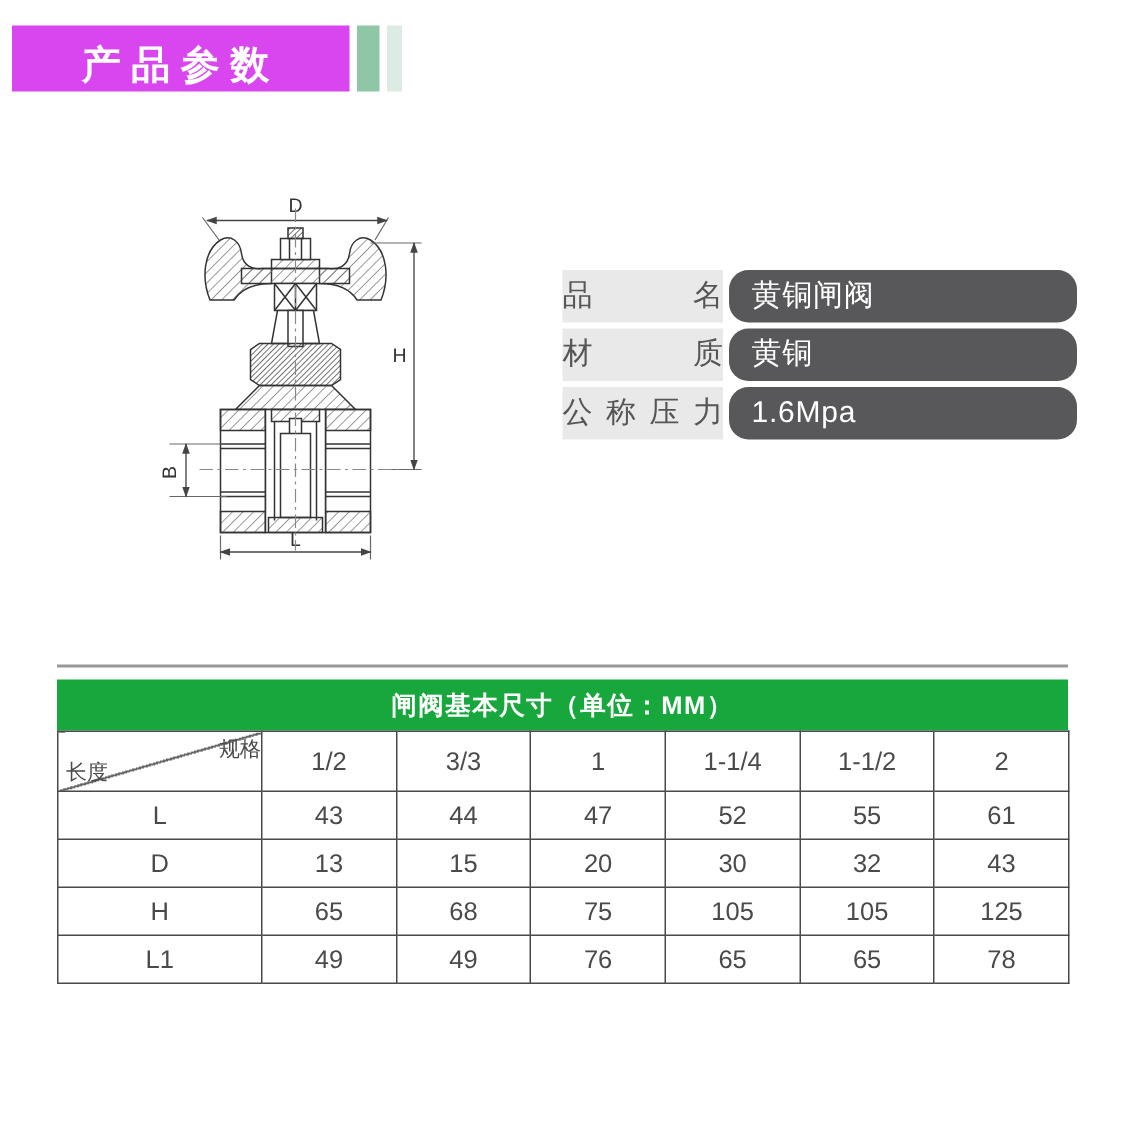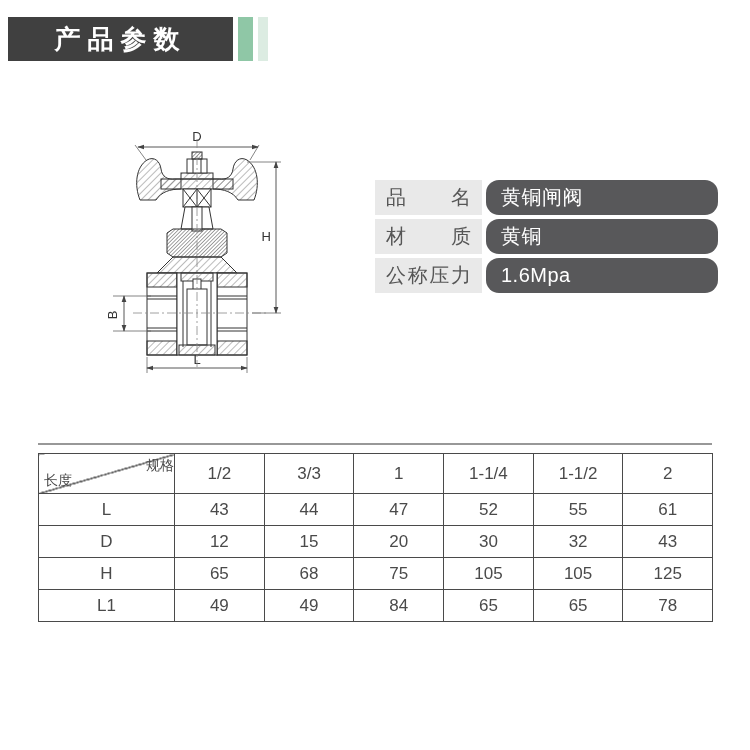--- a/index.html
+++ b/index.html
@@ -1,38 +1,38 @@
 <!DOCTYPE html>
 <html><head>
 <meta charset="utf-8">
 <style>
   html,body{margin:0;padding:0;background:#fff;}
   .page{position:relative;width:750px;height:750px;background:#ffffff;overflow:hidden;
         font-family:"Liberation Sans","DejaVu Sans",sans-serif;}
   
-  .banner{position:absolute;left:8px;top:17px;width:225px;height:44px;background:#404040;
-          color:#fff;display:flex;align-items:center;justify-content:center;
+  .banner{position:absolute;left:8px;top:17px;width:225px;height:44px;background:#d946ef;
+          color:#fff;display:flex;align-items:flex-end;justify-content:center;
           font-size:26px;font-weight:bold;letter-spacing:7px;}
   .stripe-1{position:absolute;left:238px;top:17px;width:15px;height:44px;background:#8fc7a6;}
   .stripe-2{position:absolute;left:258px;top:17px;width:10px;height:44px;background:#dcece2;}
   
   .diagram{position:absolute;left:97px;top:123px;}
   .w{fill:#ffffff;stroke:#333;stroke-width:1;}
   .hh{fill:url(#h);stroke:#333;stroke-width:1;}
   .hd{fill:url(#hd);stroke:#333;stroke-width:1;}
   .ln{stroke:#333;stroke-width:1;fill:none;}
   .dim{stroke:#444;stroke-width:0.9;fill:none;}
   .ext{stroke:#666;stroke-width:0.8;fill:none;}
   .cl{stroke:#888;stroke-width:0.8;fill:none;stroke-dasharray:9 3 2 3;}
   .dl{font-size:13px;fill:#333;}
   
   .spec{position:absolute;left:375px;top:180px;width:343px;}
   .spec-row{display:flex;height:35px;margin-bottom:4px;}
   .spec-label{width:107px;background:#e9e9e9;color:#565656;font-size:20px;line-height:35px;
-              padding:0 11px;box-sizing:border-box;text-align:justify;text-align-last:justify;
+              padding:0 0;box-sizing:border-box;text-align:justify;text-align-last:justify;
               margin-right:4px;flex:none;}
   .spec-value{flex:1;background:#58585a;color:#ffffff;font-size:20px;line-height:35px;
               padding-left:15px;letter-spacing:0.5px;border-radius:13px;}
   
   .sizes{position:absolute;left:38px;top:443px;width:674px;}
   .toprule{border-top:2px solid #989898;margin-bottom:8px;}
   .size-title{height:34px;background:#18a73c;color:#fff;display:flex;align-items:center;
               justify-content:center;font-size:17px;font-weight:600;letter-spacing:1px;}
   table.size-grid{width:674px;border-collapse:collapse;table-layout:fixed;}
   .size-grid th,.size-grid td{border:1px solid #4a4a4a;text-align:center;color:#4a4a4a;
@@ -170,20 +170,23 @@
     <div class="spec-row">
       <span class="spec-label">公称压力</span>
       <span class="spec-value">1.6Mpa</span>
     </div>
     <div class="spec-row">
     </div>
   </div>
 
   <div class="sizes">
     <div class="toprule"></div>
+    <div class="size-title">
+      <span>闸阀基本尺寸（单位：MM）</span>
+    </div>
     <table class="size-grid">
       <colgroup>
         <col style="width:136px">
           <col style="width:89.7px">
           <col style="width:89.7px">
         <col style="width:89.7px">
           <col style="width:89.7px">
           <col style="width:89.7px">
           <col style="width:89.5px">
       </colgroup>
@@ -204,41 +207,41 @@
         <td>L</td>
         <td>43</td>
         <td>44</td>
         <td>47</td>
         <td>52</td>
         <td>55</td>
         <td>61</td>
       </tr>
       <tr class="data-row">
         <td>D</td>
-        <td>12</td>
+        <td>13</td>
         <td>15</td>
         <td>20</td>
         <td>30</td>
         <td>32</td>
         <td>43</td>
       </tr>
       <tr class="data-row">
         <td>H</td>
         <td>65</td>
         <td>68</td>
         <td>75</td>
         <td>105</td>
         <td>105</td>
         <td>125</td>
       </tr>
       <tr class="data-row">
         <td>L1</td>
         <td>49</td>
         <td>49</td>
-        <td>84</td>
+        <td>76</td>
         <td>65</td>
         <td>65</td>
         <td>78</td>
       </tr>
     </tbody>
       </table>
   </div>
 
 </div>
 

